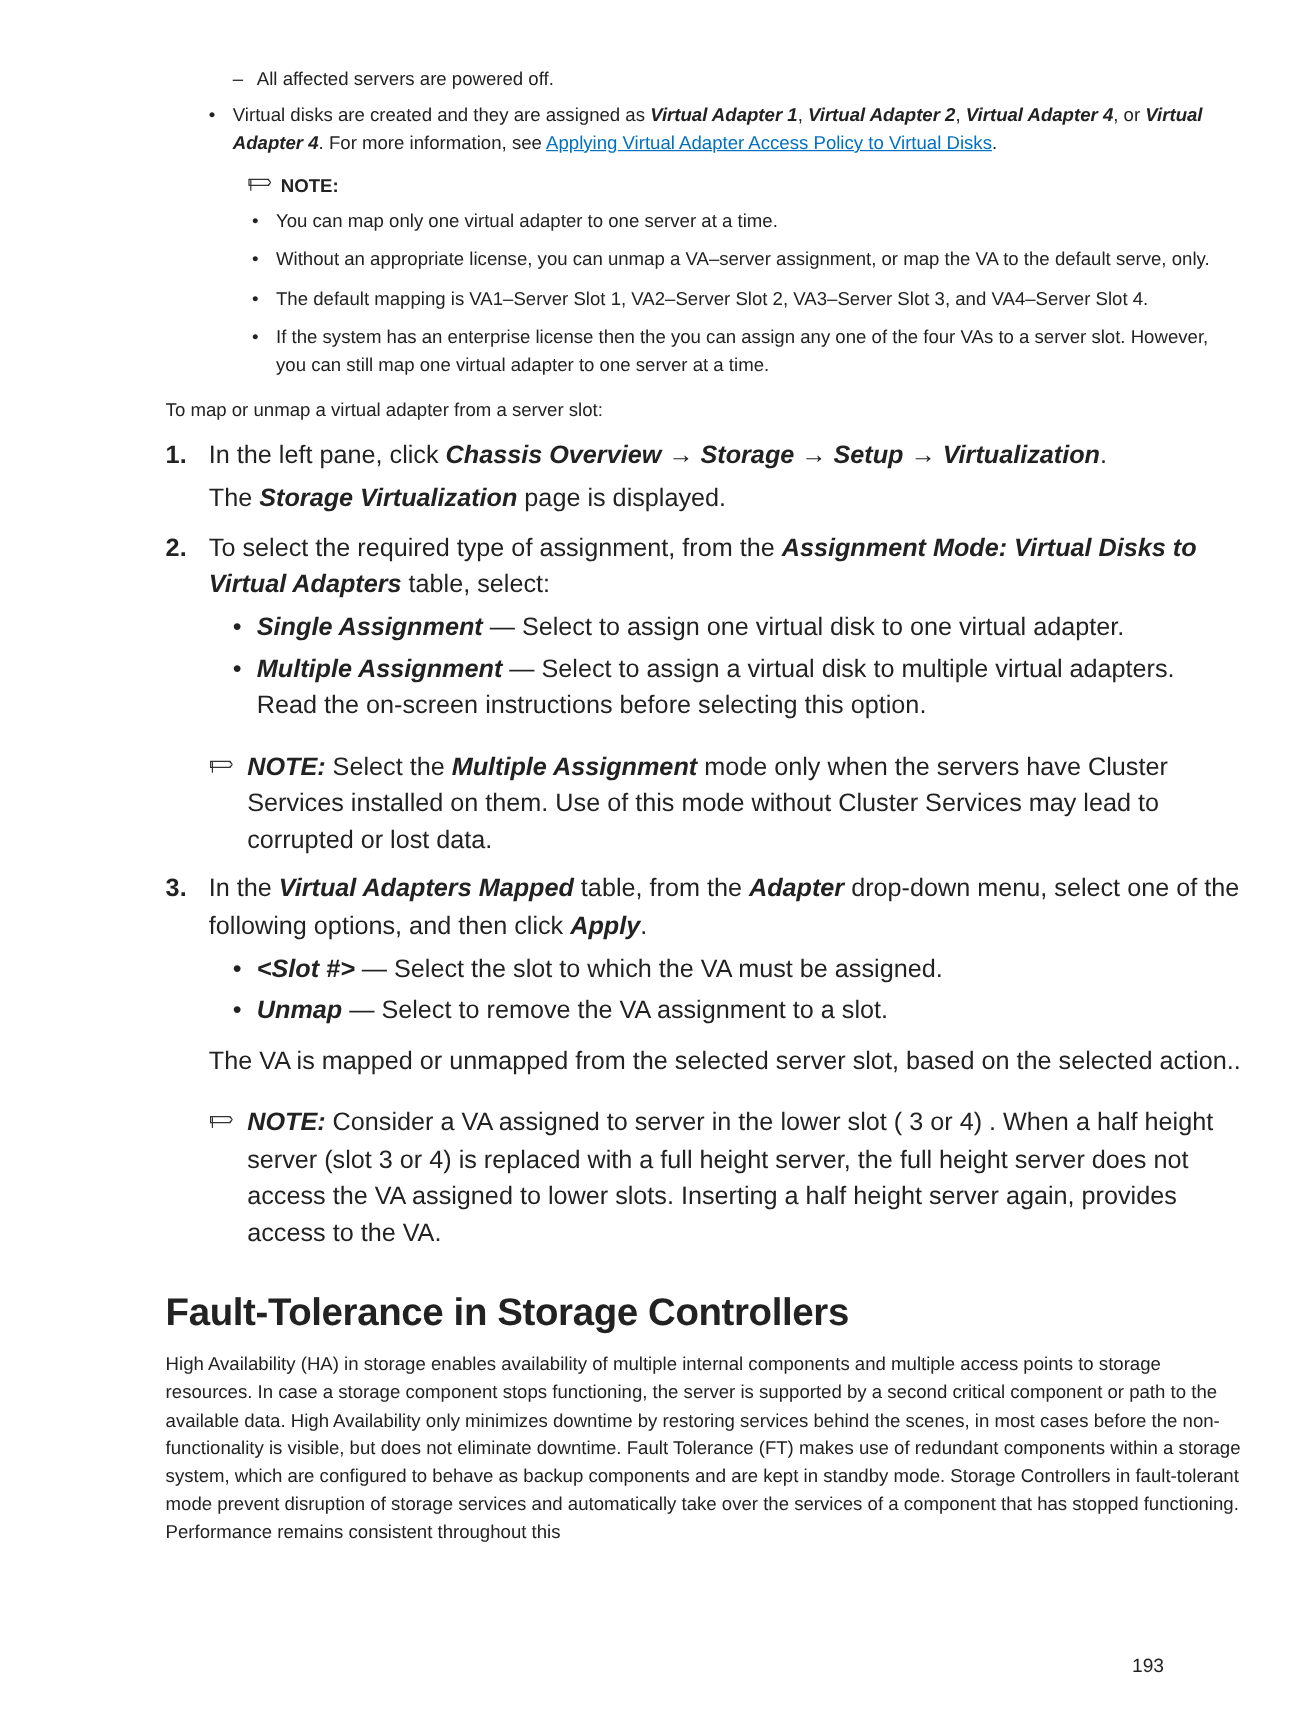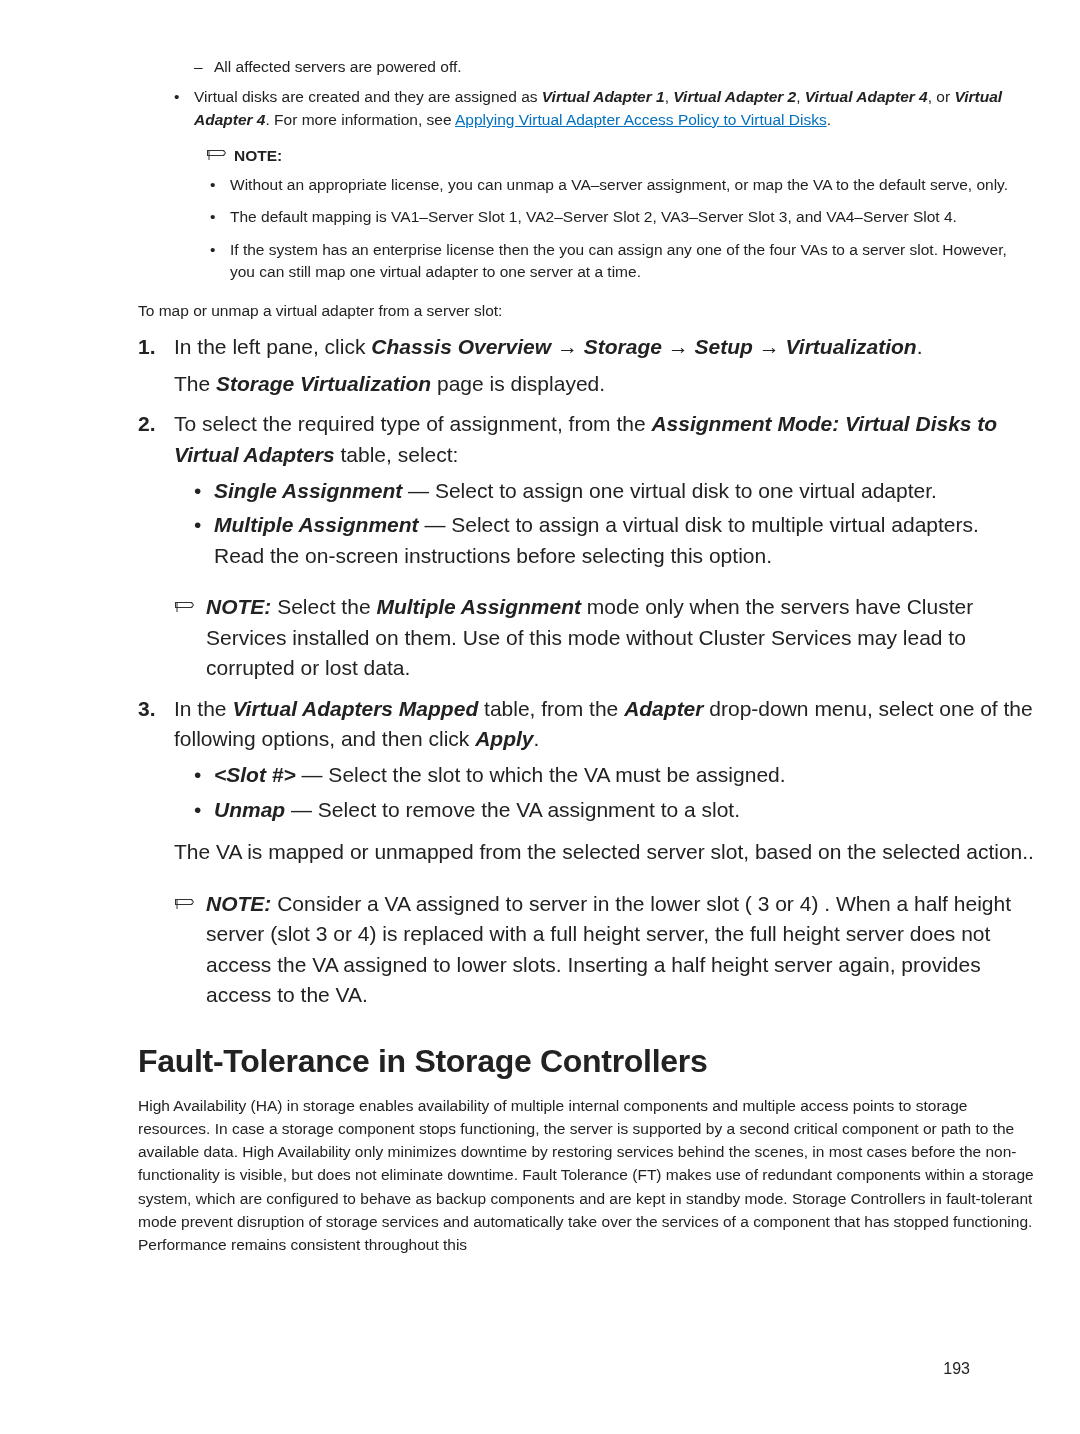--- a/index.html
+++ b/index.html
@@ -126,21 +126,21 @@
     color: #222;
     letter-spacing: -0.3px;
   }
   .para {
     font-size: 15.5px;
     line-height: 1.5;
     margin: 0 0 15px 0;
   }
   .page-num {
     position: absolute;
-    bottom: 56px;
+    bottom: 36px;
     right: 110px;
     font-size: 16px;
     color: #222;
   }
 </style>
 </head>
 <body>
 
 <div class="page">
 
@@ -159,20 +159,21 @@
   <div class="note-block">
     <div class="note-inner">
       <span class="pencil-icon">
         <svg viewBox="0 0 22 18">
             <polygon points="1,4 18,4 20,7 18,10 1,10" fill="#333"></polygon>
             <polygon points="2,5 17,5 19,7 17,9 2,9" fill="#fff"></polygon>
             <line x1="3" y1="5" x2="3" y2="14" stroke="#333" stroke-width="1"></line>
           </svg>
       </span><span class="note-label">NOTE:</span>
       <div class="note-items">
+        <div class="bullet-item"><span>You can map only one virtual adapter to one server at a time.</span></div>
         <div class="bullet-item"><span>Without an appropriate license, you can unmap a VA–server assignment, or map the VA to the default serve, only.</span></div>
         <div class="bullet-item"><span>The default mapping is VA1–Server Slot 1, VA2–Server Slot 2, VA3–Server Slot 3, and VA4–Server Slot 4.</span></div>
         <div class="bullet-item"><span>If the system has an enterprise license then the you can assign any one of the four VAs to a server slot. However, you can still map one virtual adapter to one server at a time.</span></div>
       </div>
     </div>
   </div>
 
   <p class="body-text">To map or unmap a virtual adapter from a server slot:</p>
 
   <div class="ordered">

